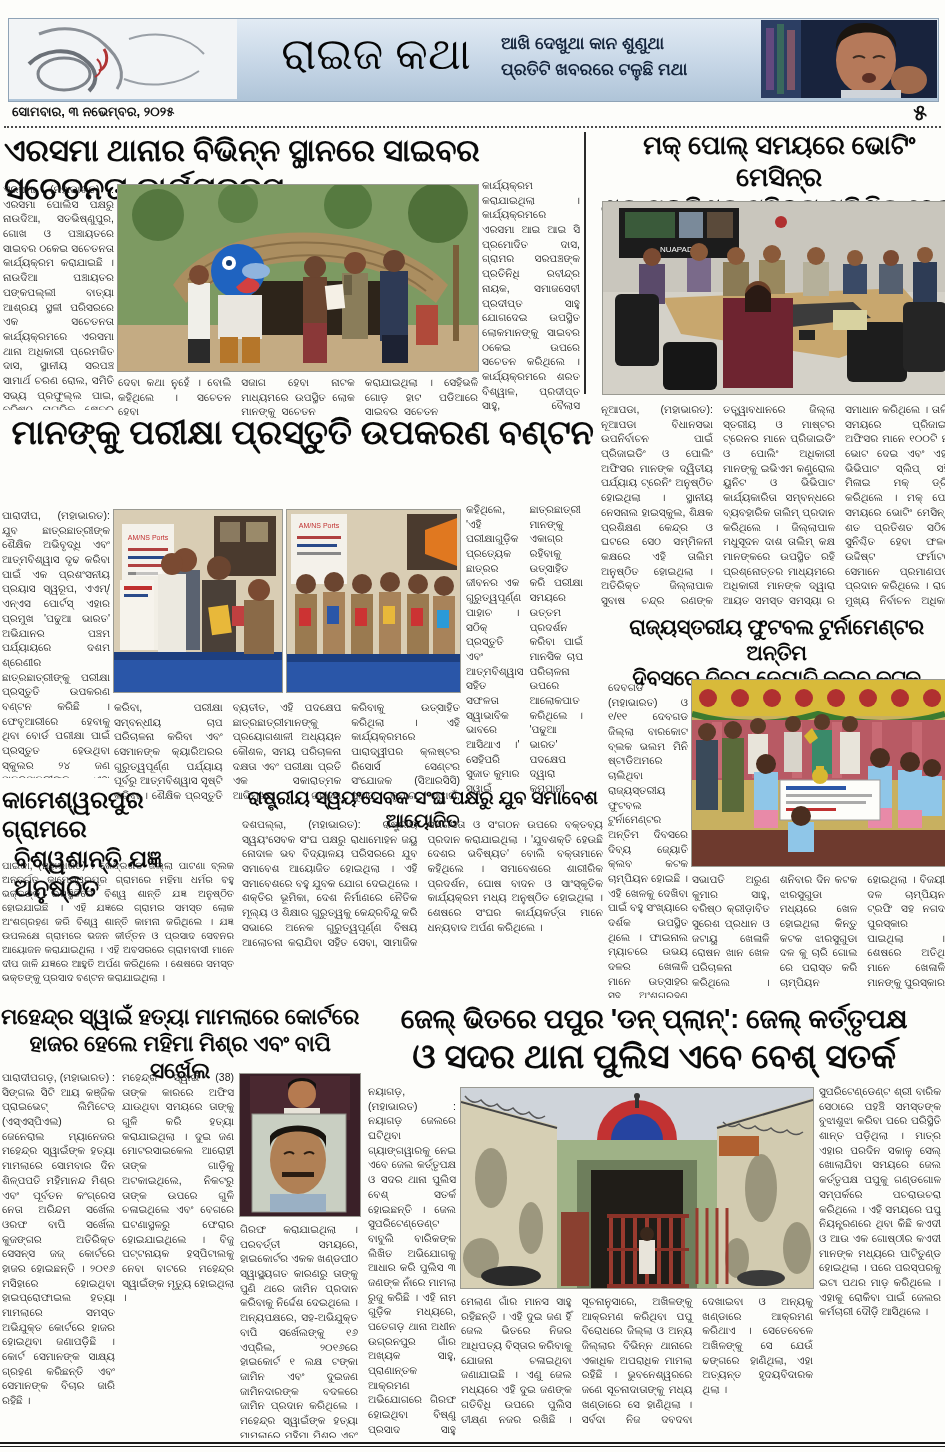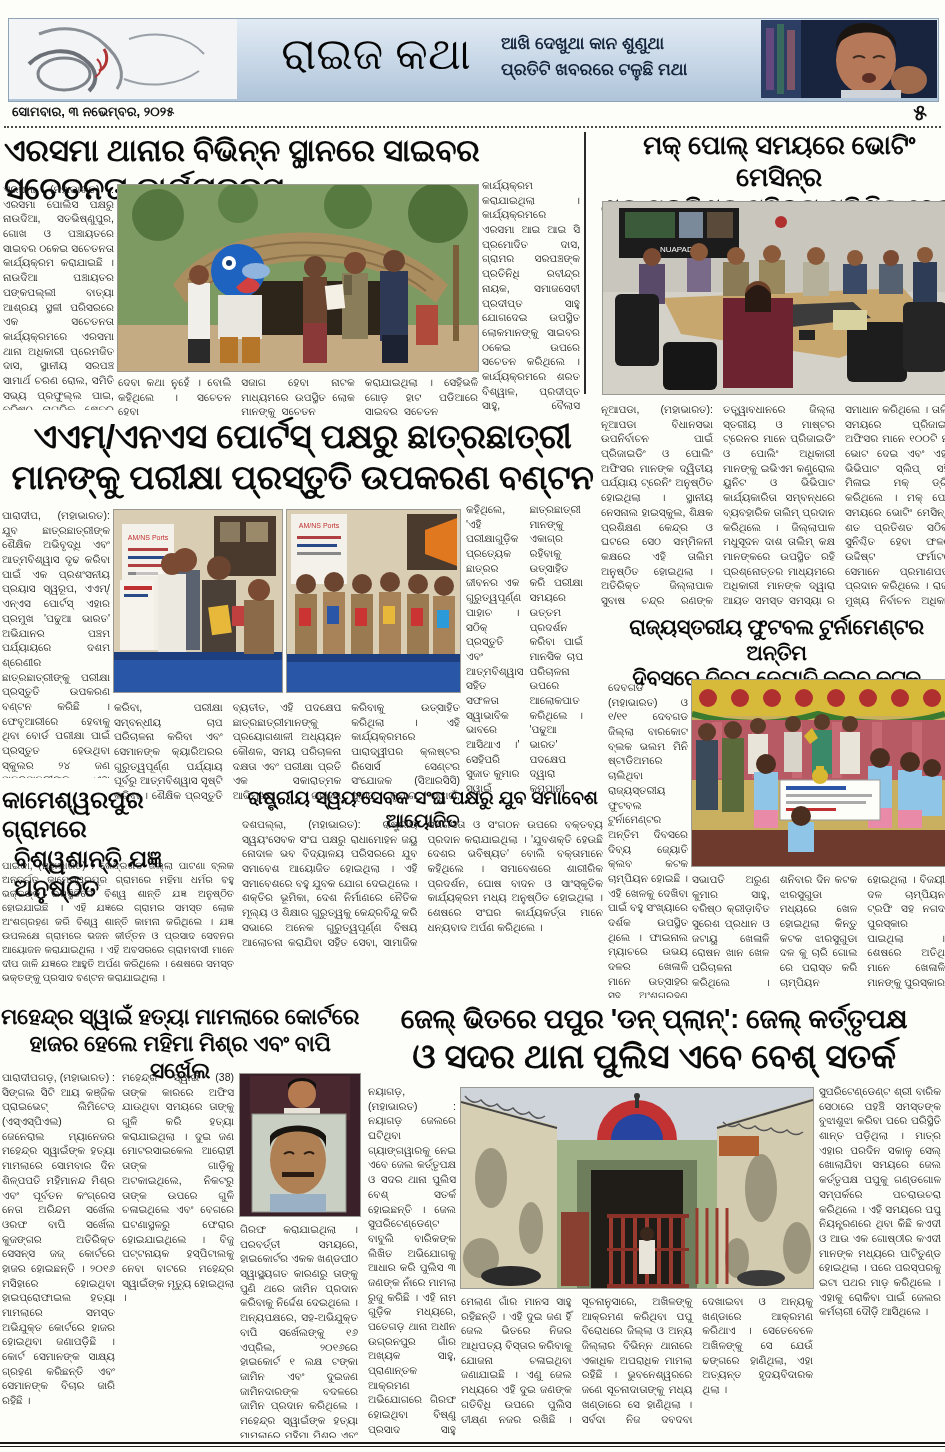--- a/index.html
+++ b/index.html
@@ -151,21 +151,20 @@
       <rect x="244" y="120" width="60" height="60" rx="6" fill="#1d1d1d"></rect>
       <rect x="300" y="100" width="44" height="70" rx="6" fill="#252525"></rect>
       <rect x="60" y="140" width="54" height="48" rx="6" fill="#161616"></rect>
       <rect x="196" y="128" width="16" height="10" fill="#222"></rect>
       <rect x="230" y="108" width="34" height="20" fill="#d8d2a0"></rect>
     </svg>
     <div class="abs flow cols3" style="left:0;top:272px;width:356px;height:208px;">ନୂଆପଡା, (ମହାଭାରତ): ନୂଆପଡା ବିଧାନସଭା ଉପନିର୍ବାଚନ ପାଇଁ ପ୍ରିଜାଇଡିଂ ଓ ପୋଲିଂ ଅଫିସର ମାନଙ୍କ ଦ୍ୱିତୀୟ ପର୍ଯ୍ୟାୟ ଟ୍ରେନିଂ ଅନୁଷ୍ଠିତ ହୋଇଥିଲା । ସ୍ଥାନୀୟ ନେସନାଲ ହାଇସ୍କୁଲ, ଶିକ୍ଷକ ପ୍ରଶିକ୍ଷଣ କେନ୍ଦ୍ର ଓ ଘଟରେ ସେଠ ସମ୍ମିଳନୀ କକ୍ଷରେ ଏହି ତାଲିମ ଅନୁଷ୍ଠିତ ହୋଇଥିଲା । ଅତିରିକ୍ତ ଜିଲ୍ଲାପାଳ ସୁବାଷ ଚନ୍ଦ୍ର ରଣଙ୍କ ତତ୍ତ୍ୱାବଧାନରେ ଜିଲ୍ଲା ସ୍ତରୀୟ ଓ ମାଷ୍ଟର ଟ୍ରେନର ମାନେ ପ୍ରିଜାଇଡିଂ ଓ ପୋଲିଂ ଅଧିକାରୀ ମାନଙ୍କୁ ଇଭିଏମ କଣ୍ଟ୍ରୋଲ ୟୁନିଟ ଓ ଭିଭିପାଟ କାର୍ଯ୍ୟକାରିତା ସମ୍ବନ୍ଧରେ ବ୍ୟବହାରିକ ତାଲିମ୍ ପ୍ରଦାନ କରିଥିଲେ । ଜିଲ୍ଲାପାଳ ମଧୁସୂଦନ ଦାଶ ତାଲିମ୍ କକ୍ଷ ମାନଙ୍କରେ ଉପସ୍ଥିତ ରହି ପ୍ରଶ୍ନୋତ୍ତର ମାଧ୍ୟମରେ ଅଧିକାରୀ ମାନଙ୍କ ଦ୍ୱାରା ଆୟତ ସମସ୍ତ ସମସ୍ୟା ର ସମାଧାନ କରିଥିଲେ । ତାଲିମ ସମୟରେ ପ୍ରିଜାଇଡିଂ ଅଫିସର ମାନେ ୧୦୦ଟି ମକ୍ ଭୋଟ ଦେଇ ଏବଂ ଏହାକୁ ଭିଭିପାଟ ସ୍ଲିପ୍ ସହିତ ମିଳାଇ ମକ୍ ଡ୍ରିଲ୍ କରିଥିଲେ । ମକ୍ ପୋଲ୍ ସମୟରେ ଭୋଟିଂ ମେସିନ୍ ର ଶତ ପ୍ରତିଶତ ସଠିକତା ସୁନିଶ୍ଚିତ ହେବା ଫଳରେ ଉଦ୍ଦିଷ୍ଟ ଫର୍ମାଟରେ ସେମାନେ ପ୍ରମାଣପତ୍ର ପ୍ରଦାନ କରିଥିଲେ । ରାଜ୍ୟ ମୁଖ୍ୟ ନିର୍ବାଚନ ଅଧିକାରୀ ଙ୍କ ନିର୍ଦ୍ଦେଶ କ୍ରମେ ସମସ୍ତ ତାଲିମ୍, ଭୋଟିଂ ମେସିନ ର କାର୍ଯ୍ୟଦକ୍ଷତା, ମକ୍ ପୋଲର ଭିଡିଓ ରେକର୍ଡିଂ କରାଯାଇ ସ୍ୱଚ୍ଛତା ଓ ପାରଦର୍ଶିତା କୁ ଶତ ପ୍ରତିଶତ ସୁନିଶ୍ଚିତ କରାଯାଇଛି । ଜିଲ୍ଲାପାଳ କହିଛନ୍ତି ଯେ ଜିଲ୍ଲାର ମତଦାତା ମାନେ ସୁନିଶ୍ଚିତ ରୁହନ୍ତୁ ଯେ ସେମାନେ ଯେଉଁ ପ୍ରାର୍ଥୀଙ୍କ ସପକ୍ଷରେ ଭୋଟିଂ ମେସିନ ରେ ସ୍ୱମତ ଦବାଇବେ ତାଙ୍କର ମୂଲ୍ୟବାନ ଭୋଟ ଟି ସେହି ପ୍ରାର୍ଥୀ ହିଁ ପାଇବେ । ବିଧାନସଭା ଉପ ନିର୍ବାଚନ ସଂପୂର୍ଣ୍ଣ ସ୍ୱଚ୍ଛତା ଓ ପାରଦର୍ଶିତା ସହିତ ଅନୁଷ୍ଠିତ ହେବ ।</div>
   </div>
 
   <div class="abs" style="left:0;top:412px;width:605px;height:371px;">
-    <div class="hl center" style="font-size:34px;padding-top:4px;">ଏଏମ୍/ଏନଏସ ପୋର୍ଟସ୍ ପକ୍ଷରୁ ଛାତ୍ରଛାତ୍ରୀ</div>
     <div class="hl center" style="font-size:34px;">ମାନଙ୍କୁ ପରୀକ୍ଷା ପ୍ରସ୍ତୁତି ଉପକରଣ ବଣ୍ଟନ</div>
     <div class="abs flow" style="left:2px;top:96px;width:108px;height:270px;">ପାରାଦୀପ, (ମହାଭାରତ): ଯୁବ ଛାତ୍ରଛାତ୍ରୀଙ୍କ ଶୈକ୍ଷିକ ଅଭିବୃଦ୍ଧି ଏବଂ ଆତ୍ମବିଶ୍ୱାସ ଦୃଢ କରିବା ପାଇଁ ଏକ ପ୍ରଶଂସନୀୟ ପ୍ରୟାସ ସ୍ୱରୂପ, ଏଏମ୍/ଏନ୍ଏସ ପୋର୍ଟସ୍ ଏହାର ପ୍ରମୁଖ 'ପଢୁଆ ଭାରତ' ଅଭିଯାନର ପଞ୍ଚମ ପର୍ଯ୍ୟାୟରେ ଦଶମ ଶ୍ରେଣୀର ଛାତ୍ରଛାତ୍ରୀଙ୍କୁ ପରୀକ୍ଷା ପ୍ରସ୍ତୁତି ଉପକରଣ ବଣ୍ଟନ କରିଛି । ଫେବୃଆରୀରେ ହେବାକୁ ଥିବା ବୋର୍ଡ ପରୀକ୍ଷା ପାଇଁ ପ୍ରସ୍ତୁତ ହେଉଥିବା ସ୍କୁଲର ୨୪ ଜଣ ଛାତ୍ରଛାତ୍ରୀଙ୍କୁ ଏହା ସହାୟକ ହେବ । ୨୦୨୪ରେ ଆରମ୍ଭ ହୋଇଥିବା ଏହି ଅଭିଯାନ ଛାତ୍ରଛାତ୍ରୀଙ୍କ ଭବିଷ୍ୟତ ନିର୍ମାଣରେ ସହାୟକ ହେଉଛି ବୋଲି କମ୍ପାନୀ ପକ୍ଷରୁ ପ୍ରକାଶ ।</div>
     <div class="abs" style="left:114px;top:98px;display:flex;gap:5px;">
       <svg class="photo" width="168" height="182" viewBox="0 0 168 182">
         <rect width="168" height="182" fill="#d9cdb4"></rect>
         <rect x="100" y="6" width="62" height="60" fill="#4a3a2e"></rect>
           <rect x="106" y="12" width="20" height="20" fill="#8a7a60"></rect>
           <rect x="132" y="12" width="22" height="20" fill="#9a8a6a"></rect>
         <rect x="8" y="14" width="52" height="120" fill="#f4f1ea"></rect>
         <text x="34" y="30" fill="#c03030" font-size="7" text-anchor="middle" font-family="Liberation Sans, sans-serif">AM/NS Ports</text>

